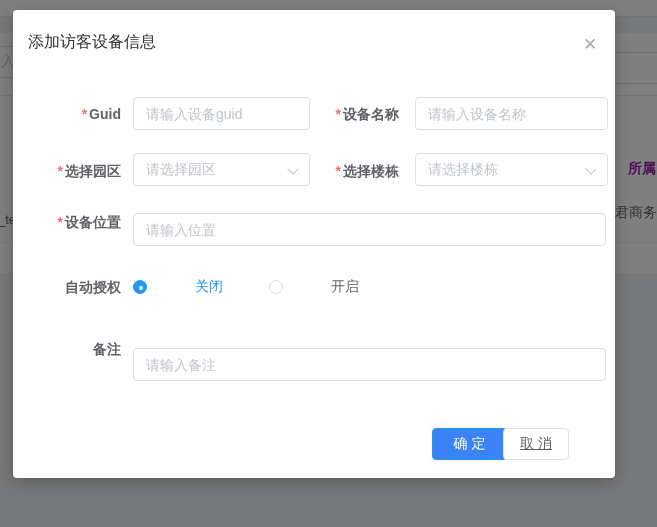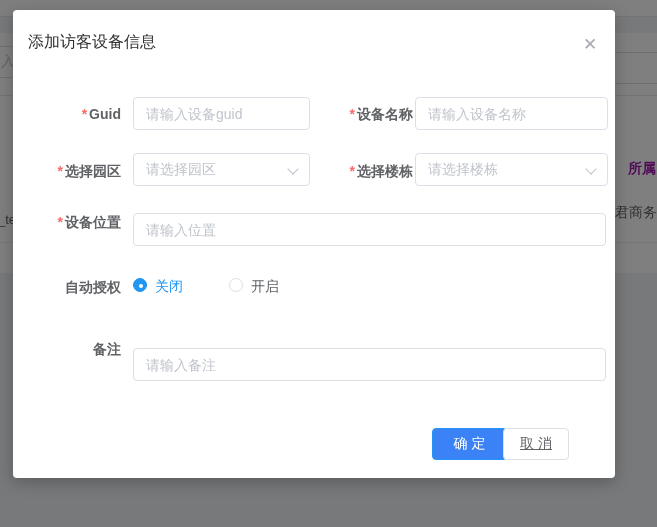--- a/index.html
+++ b/index.html
@@ -38,41 +38,41 @@
     color:#303133; font-weight:500; }
   .modal-close { position:absolute; left:563px; top:20px; width:28px; height:28px;
     display:flex; align-items:center; justify-content:center;
     color:#a8abb2; font-size:17px; cursor:pointer; line-height:1; }
 
   .row { position:absolute; left:0; width:602px; display:flex; align-items:center; }
   .lbl { display:inline-block; text-align:right; font-size:14px; font-weight:700;
     color:#606266; white-space:nowrap; }
   .lbl .req { color:#f56c6c; font-weight:700; margin-right:2px; }
   .lbl1 { position:absolute; left:0; width:108px; }
-  .lbl2 { position:absolute; left:306px; width:94px; }
+  .lbl2 { position:absolute; left:292px; width:94px; }
 
   .ipt { position:absolute; height:33px; border:1px solid #dcdfe6; border-radius:4px;
     background:#fff; font-size:14px; color:#606266; padding:0 12px; outline:none;
     font-family:"Liberation Sans","DejaVu Sans",sans-serif; }
   .ipt::placeholder { color:#c0c4cc; opacity:1; }
   .ipt1 { left:120px; width:177px; }
   .ipt2 { left:402px; width:193px; }
   .iptfull { left:120px; width:473px; }
 
   .sel { position:absolute; height:33px; border:1px solid #dcdfe6; border-radius:4px;
     background:#fff; display:flex; align-items:center; padding:0 12px;
     font-size:14px; color:#c0c4cc; cursor:pointer; }
   .sel1 { left:120px; width:177px; }
   .sel2 { left:402px; width:193px; }
   .chev { position:absolute; right:12px; top:11px; width:8px; height:8px;
     border-right:1.5px solid #c0c4cc; border-bottom:1.5px solid #c0c4cc;
     transform:rotate(45deg); }
 
   .radio-group { position:absolute; left:120px; display:flex; align-items:center; }
-  .radio-item { display:flex; align-items:flex-start; cursor:pointer; }
+  .radio-item { display:flex; align-items:center; cursor:pointer;gap:40px; }
   .radio-item + .radio-item { margin-left:46px; }
   .radio-circle { width:14px; height:14px; border-radius:50%;
     border:1px solid #dcdfe6; background:#fff; position:relative; }
   .radio-item.on .radio-circle { background:#2196f3; border-color:#2196f3; }
   .radio-item.on .radio-circle::after { content:""; position:absolute; left:4.5px; top:4.5px;
     width:4px; height:4px; border-radius:50%; background:#fff; }
   .radio-label { margin-left:8px; font-size:14px; color:#606266; }
   .radio-item.on .radio-label { color:#2196f3; }
 
   .btn { position:absolute; top:418px; height:32px; border-radius:4px; font-size:14px;

